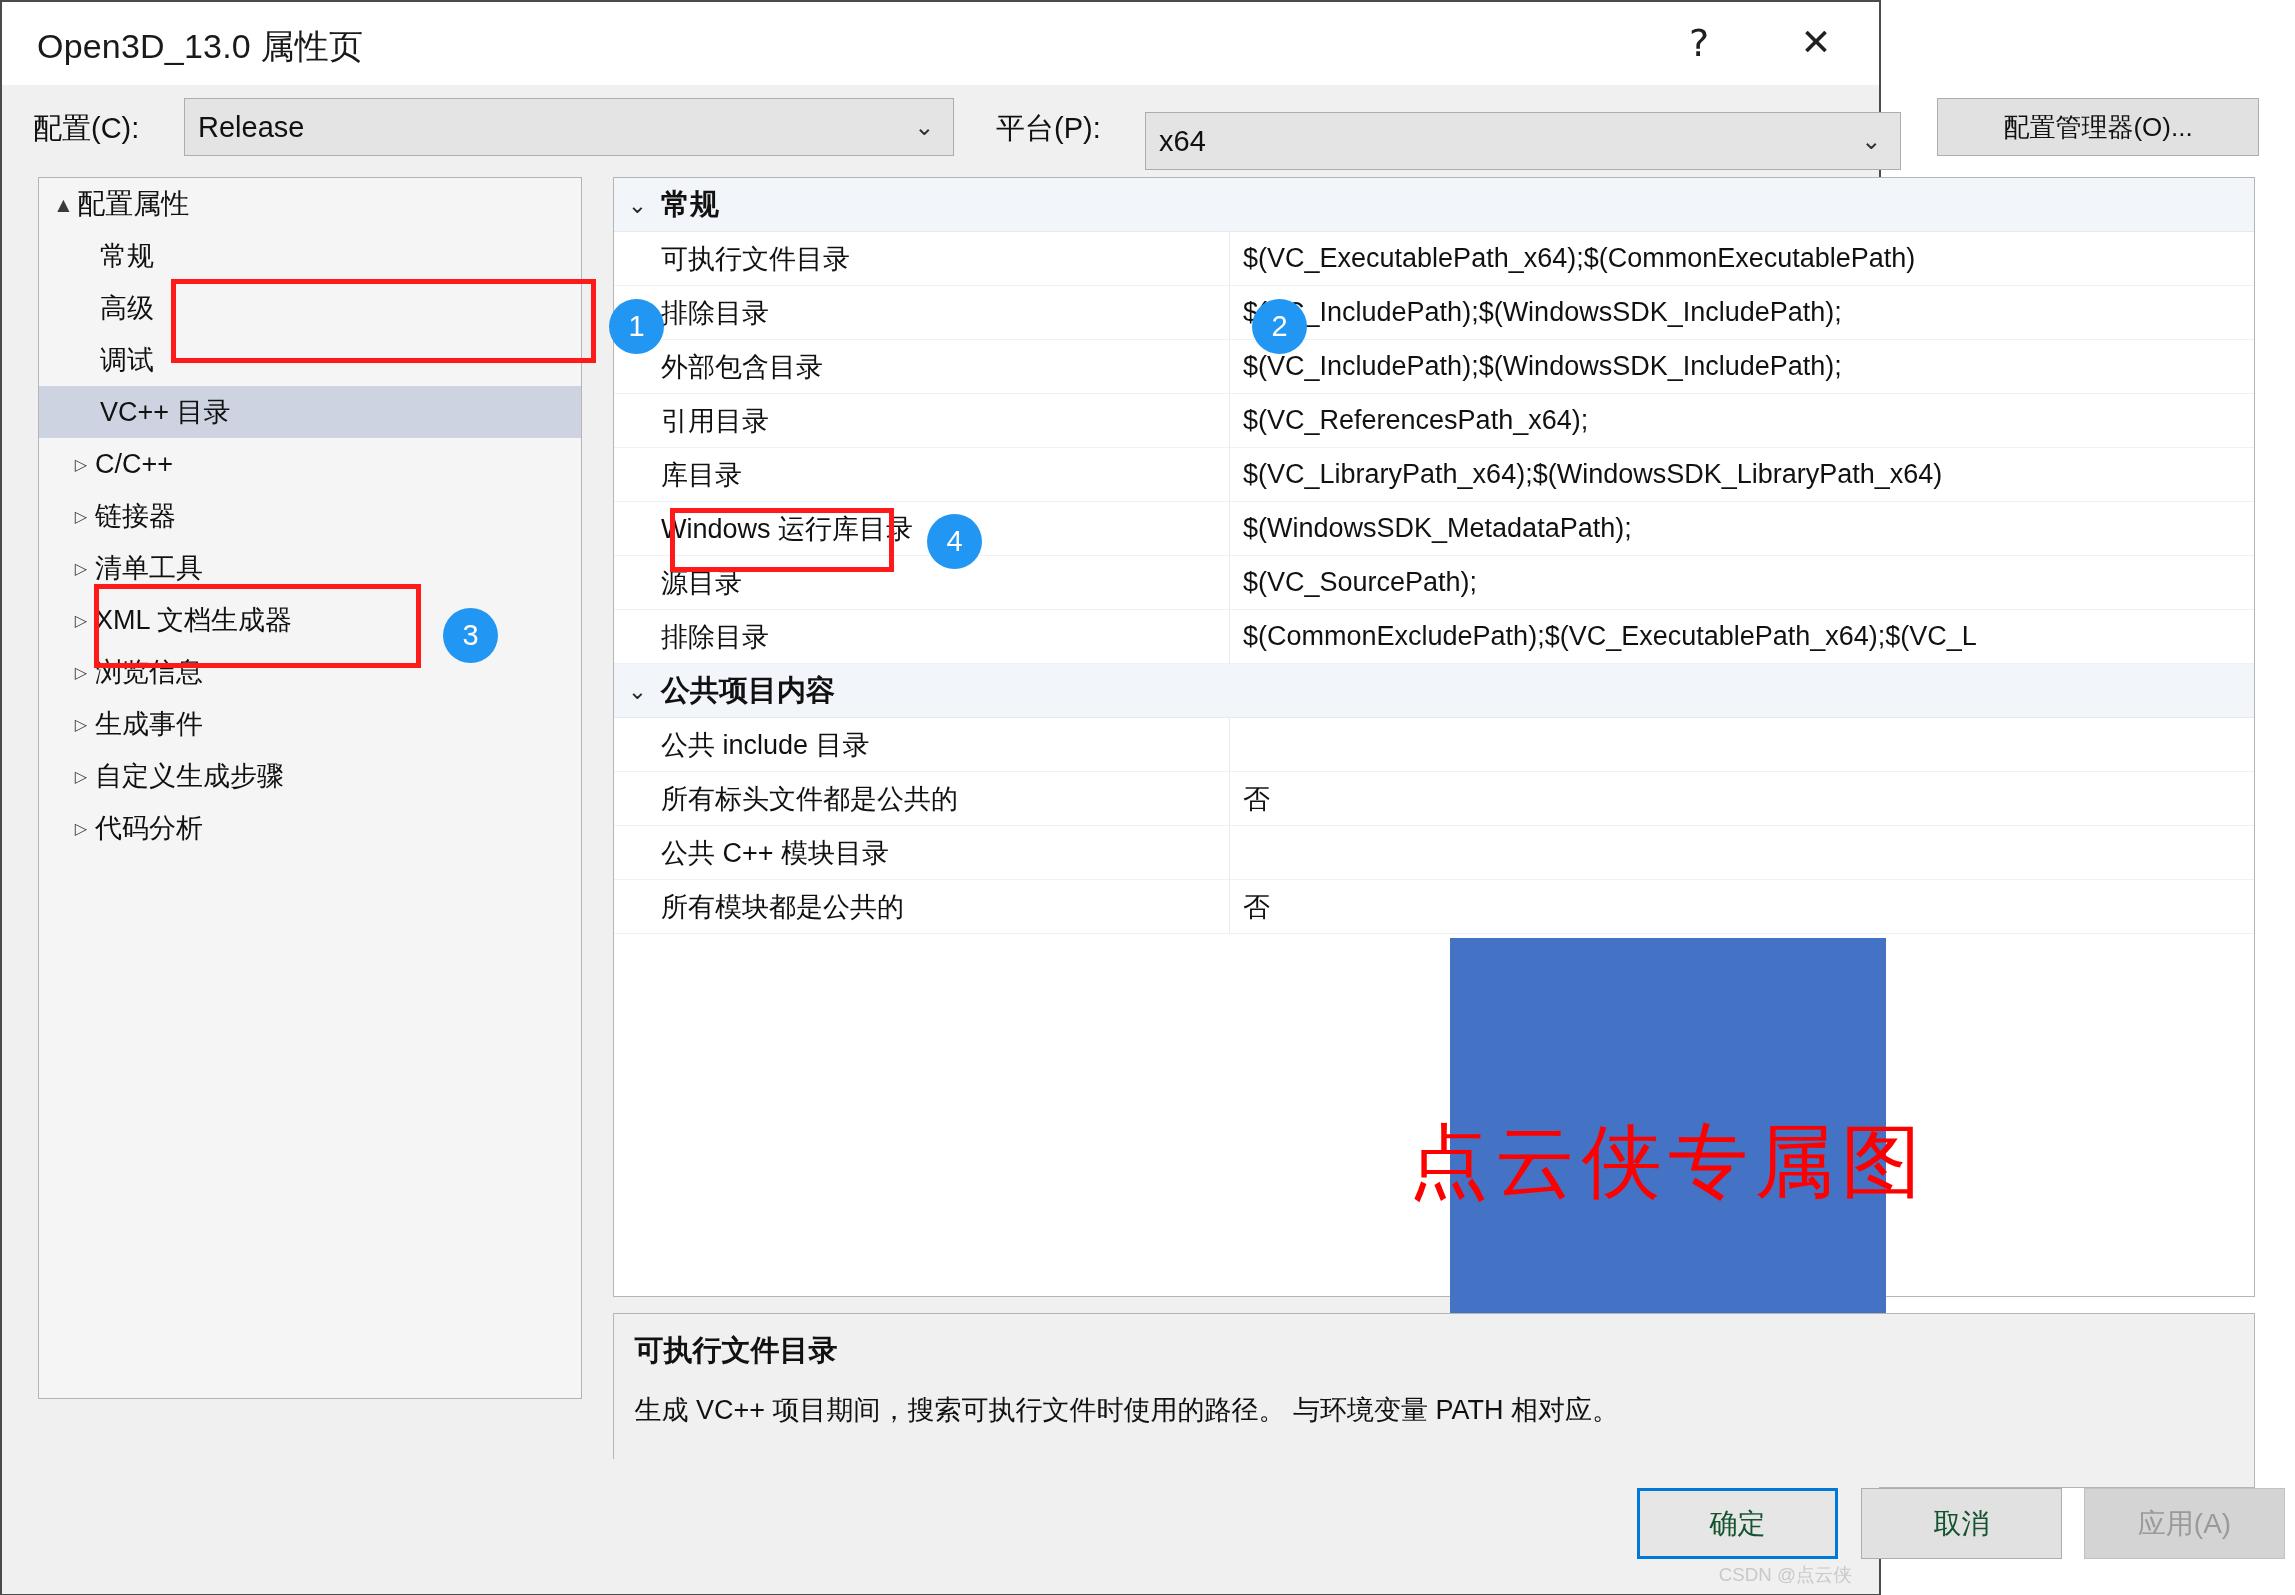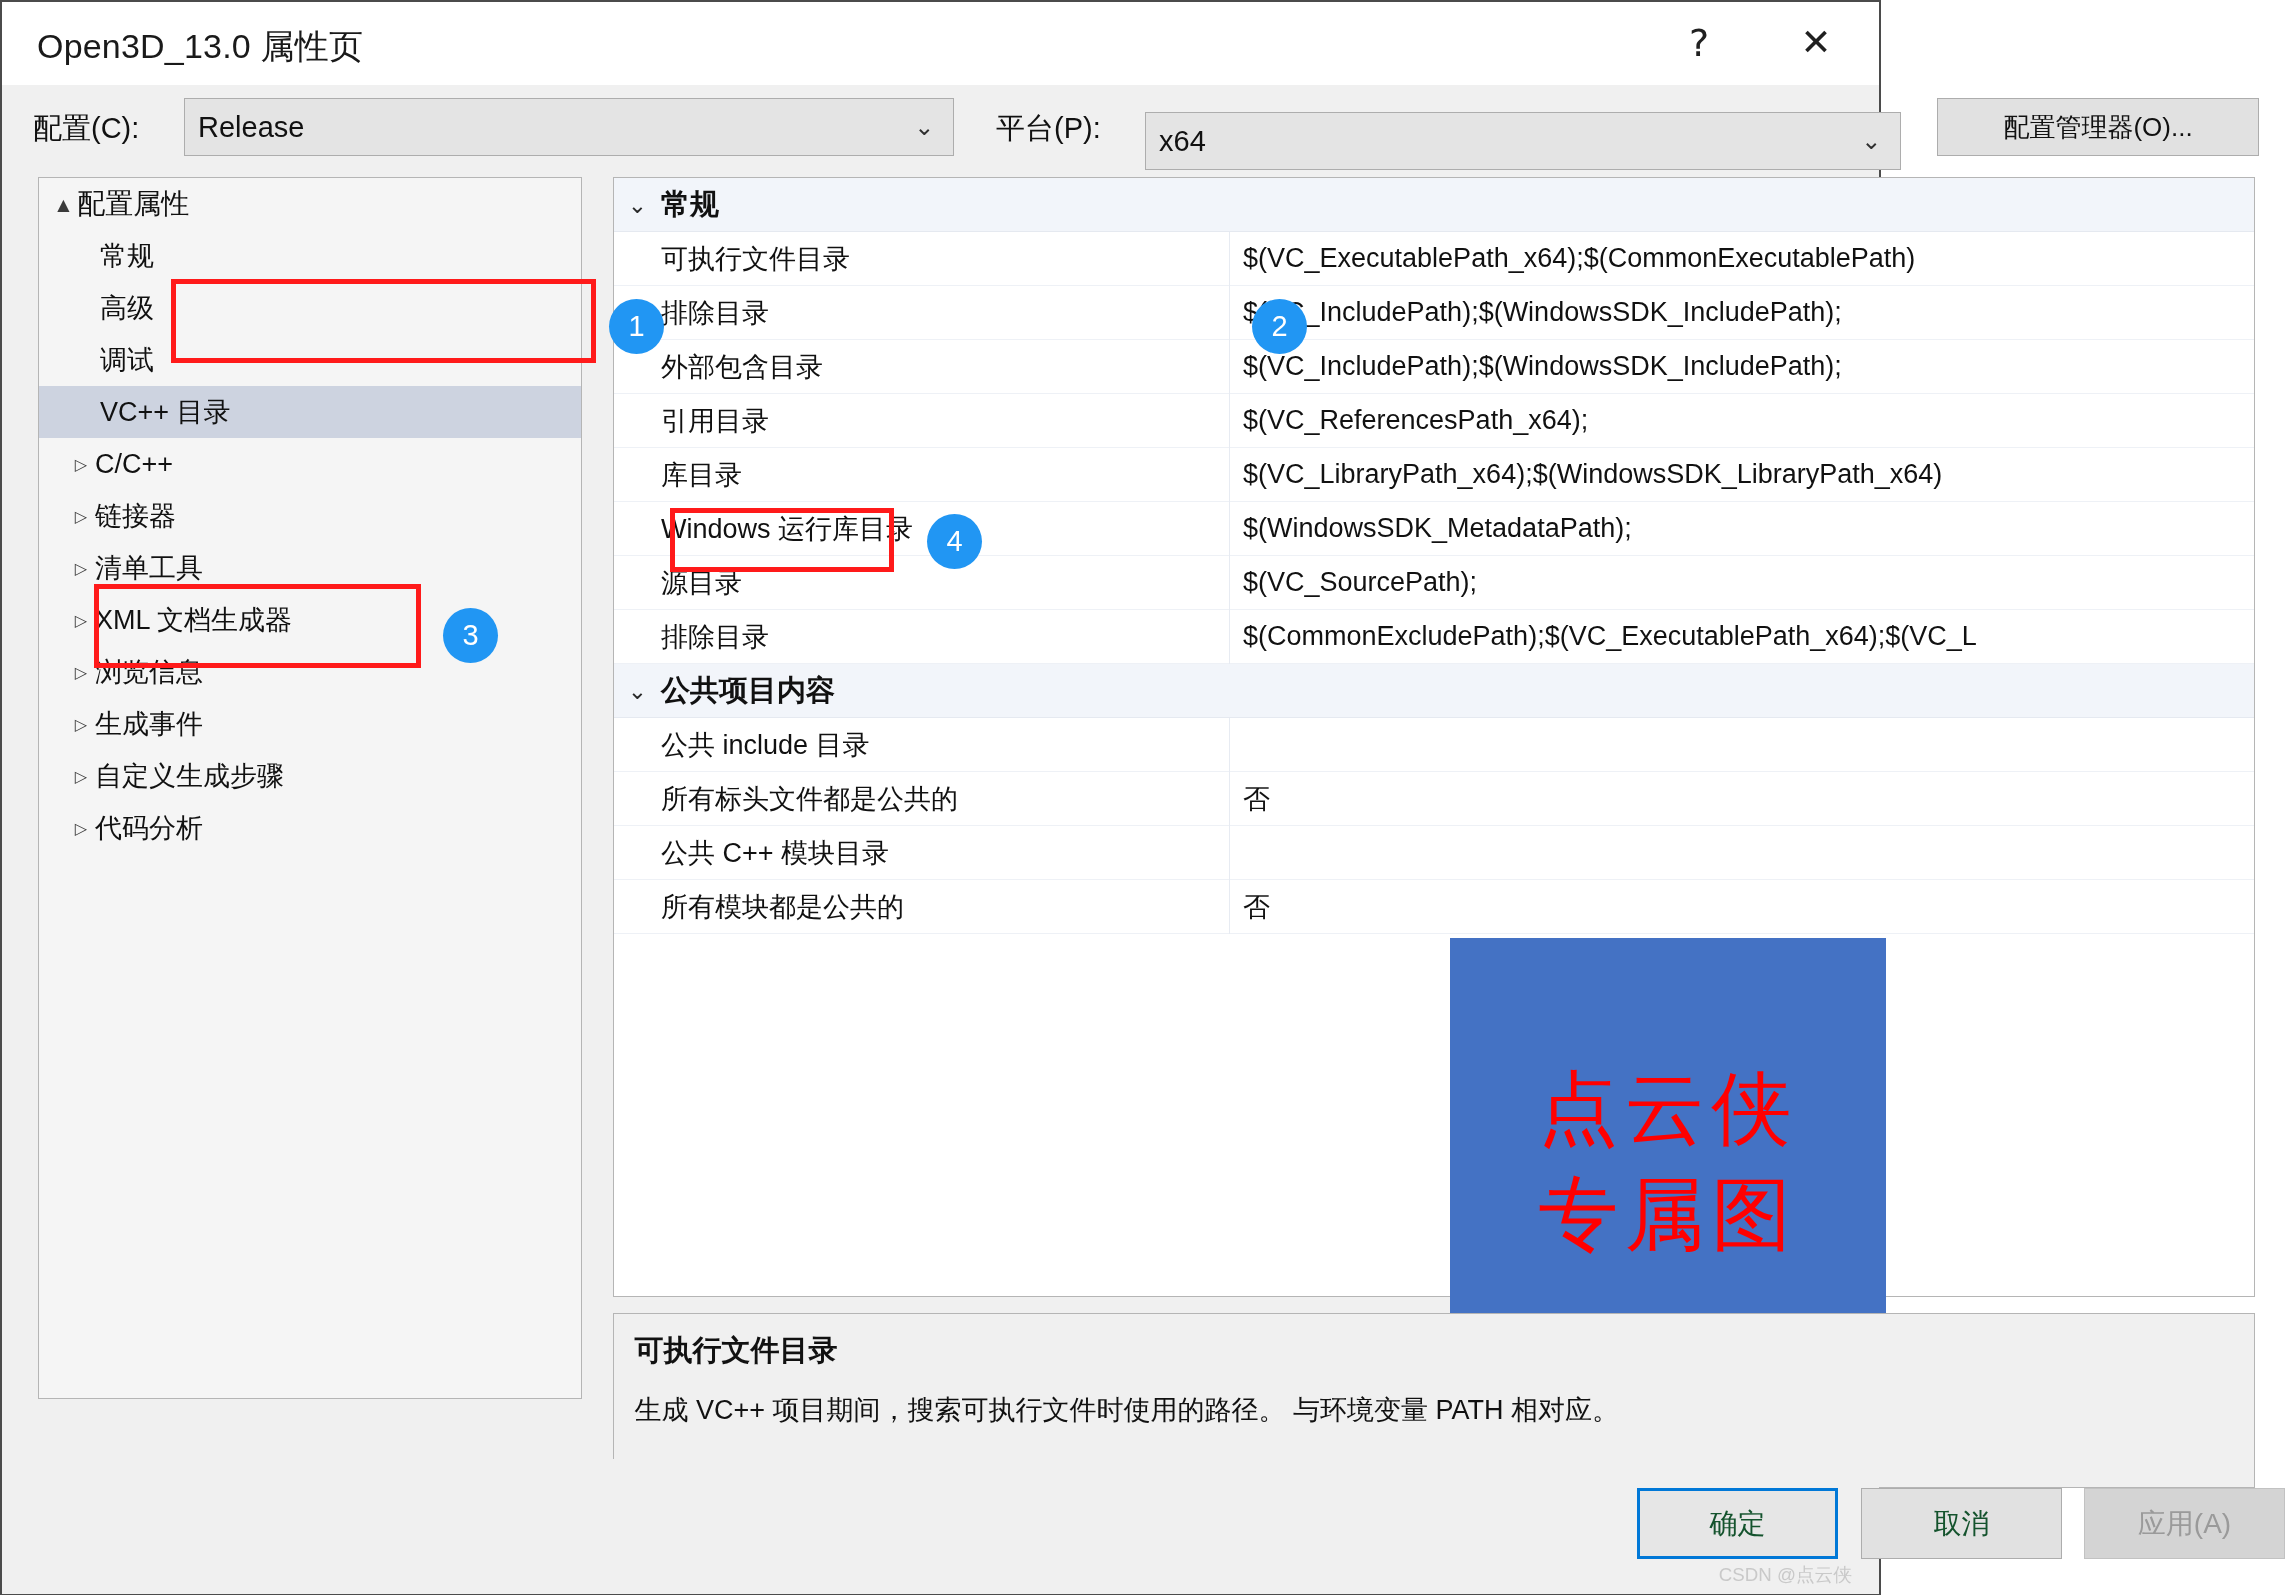--- a/index.html
+++ b/index.html
@@ -282,21 +282,20 @@
   #badge-3 { left: 441px; top: 439px; }
   #badge-4 { left: 925px; top: 345px; }
 
   
   #watermark {
     position: absolute;
     left: 1448px; top: 769px;
     width: 436px; height: 448px;
     background: #4472c4;
     display: flex;
-    flex-direction: column;
     align-items: center;
     justify-content: center;
     color: #ff0000;
     font-size: 80px;
     line-height: 1.32;
     letter-spacing: 6.5px;
     font-family: "DejaVu Sans", sans-serif;
   }
   #watermark div { white-space: nowrap; }
 

